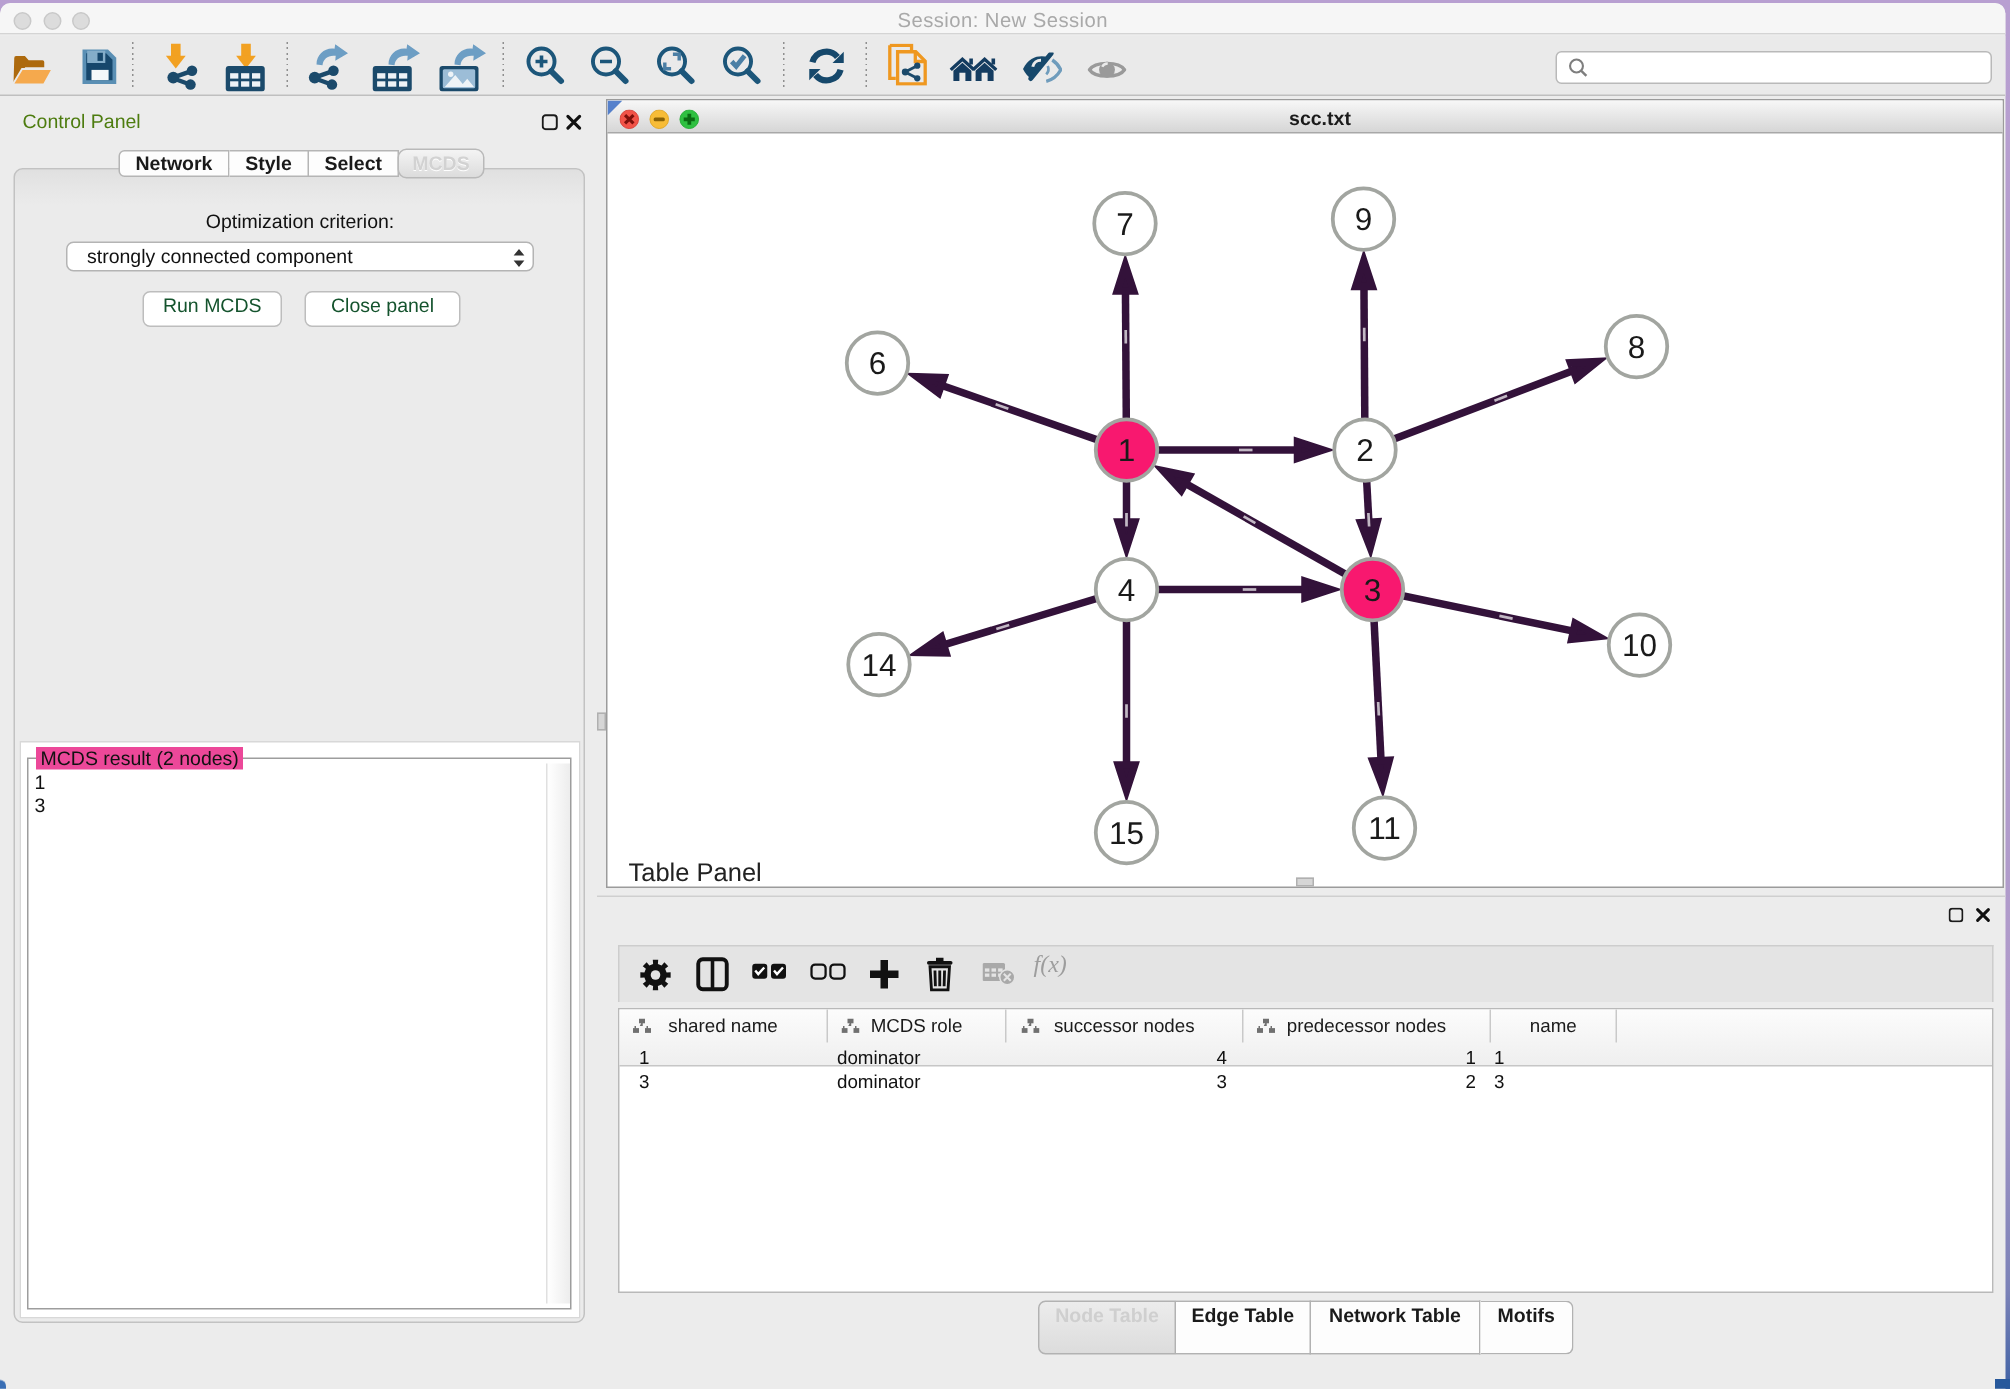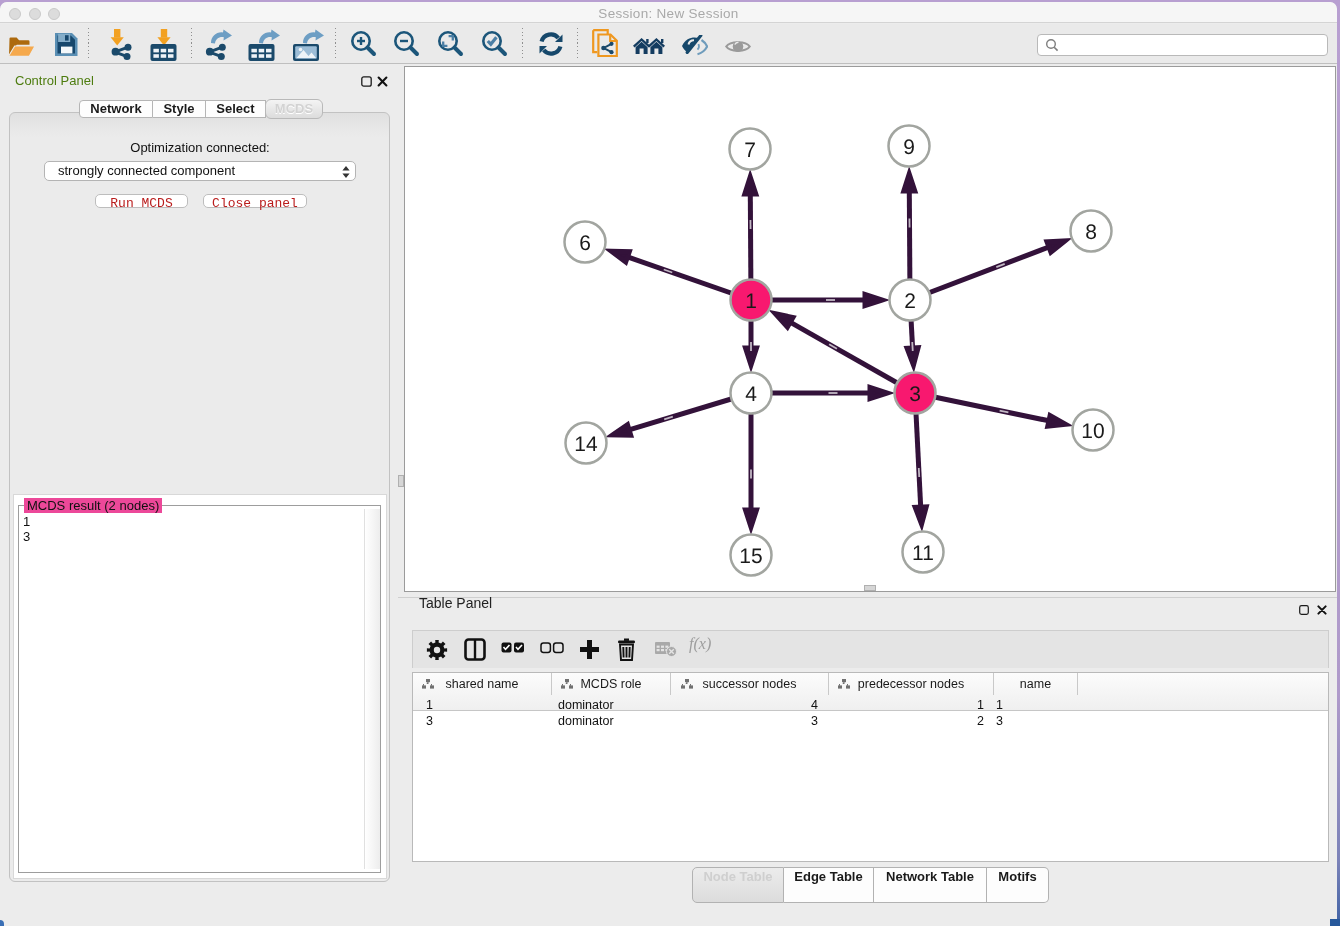--- a/index.html
+++ b/index.html
@@ -18,32 +18,32 @@
 #toolbar { position:absolute; left:0; top:22px; width:1337px; height:40px; background:#eaeaea; border-bottom:1px solid #bfbfbf; }
 .tbi { position:absolute; top:5px; }
 .tbsep { position:absolute; top:4px; width:1px; height:32px; background:repeating-linear-gradient(to bottom,#8f8f8f 0 1.2px,transparent 1.2px 3.6px); }
 #searchbox { position:absolute; left:1037px; top:10px; width:291px; height:22px; background:#fff; border:1px solid #b9b9b9; border-radius:4px; }
 
 #cp-title { position:absolute; left:15px; top:71px; font-size:13px; color:#4d7c0f; }
 #cp-box { position:absolute; left:9px; top:110px; width:381px; height:770px; background:linear-gradient(180deg,#e0e0e0 0,#e6e6e6 12px,#ebebeb 24px,#ebebeb 100%); border:1px solid #c2c2c2; border-radius:6px; }
 .tab { position:absolute; top:98px; height:18px; background:#fdfdfd; border:1px solid #b5b5b5; font-size:13px; font-weight:bold; color:#1a1a1a; text-align:center; line-height:16px; }
 #opt-label { position:absolute; left:0px; top:138px; width:400px; text-align:center; font-size:13px; color:#111; }
 #combo { position:absolute; left:44px; top:159px; width:312px; height:20px; background:#fff; border:1px solid #b4b4b4; border-radius:5px; font-size:13px; color:#111; line-height:18px; padding-left:13px; }
-.btn { position:absolute; top:192px; height:14px; background:#fff; border:1px solid #bdbdbd; border-radius:5px; font-size:13px; color:#b91c1c; text-align:center; line-height:18px;font-family:Liberation Mono, monospace; }
+.btn { position:absolute; top:192px; height:24px; background:#fff; border:1px solid #bdbdbd; border-radius:5px; font-size:13px; color:#14532d; text-align:center; line-height:18px; }
 #mcds-white { position:absolute; left:13px; top:492px; width:374px; height:385px; background:#fff; border:1px solid #d8d8d8; }
 #mcds-field { position:absolute; left:18px; top:503px; width:363px; height:368px; border:1px solid #9d9d9d; }
 #mcds-label { position:absolute; left:24px; top:496px; background:#ec4899; padding:0 3px; font-size:13px; color:#111; }
 #mcds-scroll { position:absolute; left:364px; top:507px; width:16px; height:360px; background:linear-gradient(90deg,#ffffff,#ededed); border-left:1px solid #e0e0e0; }
 
 #netwin { position:absolute; left:404px; top:64px; width:932px; height:526px; background:#fff; border:1px solid #9b9b9b; }
 #net-titlebar { position:absolute; left:0; top:0; width:930px; height:22px; background:linear-gradient(#f7f7f7,#d6d6d6); border-bottom:1px solid #a8a8a8; }
 #net-title { position:absolute; top:4px; left:10px; width:100%; text-align:center; font-size:13px; font-weight:bold; color:#1a1a1a; }
 
 #tp-sep { position:absolute; left:398px; top:595px; width:942px; height:1px; background:#cfcfcf; }
-#tp-title { position:absolute; left:419px; top:593px; font-size:14px; color:#222; }
+#tp-title { position:absolute; left:419px; top:570px; font-size:17px; color:#222; }
 #tp-toolbar { position:absolute; left:412px; top:628px; width:917px; height:38px; background:#e4e4e4; border:1px solid #cdcdcd; border-bottom:none; }
 #tp-table { position:absolute; left:412px; top:670px; width:917px; height:190px; background:#fff; border:1px solid #b9b9b9; }
 #tp-header { position:absolute; left:0; top:0; width:915px; height:38px; background:linear-gradient(#fcfcfc,#efefef); border-bottom:1px solid #c6c6c6; }
 .th { position:absolute; top:0; height:22px; border-right:1px solid #c9c9c9; font-size:12.5px; color:#1a1a1a; text-align:center; line-height:22px; }
 .td { position:absolute; font-size:12.5px; color:#111; height:16px; line-height:16px; }
 .ttab { position:absolute; top:865px; height:36px; background:#fdfdfd; border:1px solid #b2b2b2; font-size:13px; font-weight:bold; color:#1a1a1a; text-align:center; line-height:17px; }
 
 #statusbar { position:absolute; left:0; top:932px; width:1152px; height:35px; background:#ececec; border-top:1px solid #c6c6c6; }
 #memory-btn { position:absolute; left:1254px; top:8px; width:74px; height:25px; background:#fbfbfb; border:1px solid #b0b0b0; font-size:13px; color:#111; text-align:center; line-height:23px; }
 #list-btn { position:absolute; left:11px; top:8px; width:27px; height:22px; background:#fdfdfd; border:1px solid #adadad; border-radius:3px; }
@@ -225,32 +225,46 @@
       <rect x="0.8" y="0.8" width="9.4" height="9.4" rx="2" fill="none" stroke="#1a1a1a" stroke-width="1.3"></rect>
     </svg>
   <svg class="abs" style="left:377px; top:74px;" width="11" height="11" viewBox="0 0 11 11">
       <path d="M1.6 1.6 L9.4 9.4 M9.4 1.6 L1.6 9.4" stroke="#111" stroke-width="2.1" stroke-linecap="round"></path>
     </svg>
   <div id="cp-box"></div>
   <div class="tab" style="left:79px; width:74px; border-radius:4px 0 0 4px;">Network</div>
   <div class="tab" style="left:153px; width:53px; border-left:none;">Style</div>
   <div class="tab" style="left:206px; width:60px; border-left:none;">Select</div>
   <div class="tab" style="left:265px; top:97px; width:58px; height:20px; line-height:18px; background:linear-gradient(#f4f4f4,#dcdcdc); color:#d2d2d2; border:1px solid #b9b9b9; border-radius:6px; text-shadow:0 1px 0 #fff;">MCDS</div>
-  <div id="opt-label">Optimization connected:</div>
+  <div id="opt-label">Optimization criterion:</div>
   <div id="combo">strongly connected component<svg class="abs" style="right:4px; top:3px;" width="10" height="14" viewBox="0 0 10 14">
         <path d="M5 1 L8.6 5.4 H1.4 z M5 13 L1.4 8.6 h7.2 z" fill="#333"></path>
       </svg></div>
   <div class="btn" style="left:95px; width:93px;">Run MCDS</div>
   <div class="btn" style="left:203px; width:104px;">Close panel</div>
   <div id="mcds-white"></div>
   <div id="mcds-field"></div>
   <div id="mcds-scroll"></div>
   <div id="mcds-label">MCDS result (2 nodes)</div>
   <div class="abs" style="left:23px; top:512px; font-size:13px; color:#111;">1<br>3</div>
   <div id="netwin">
+    <div id="net-titlebar">
+      <svg style="position:absolute; left:8px; top:6px;" width="60" height="13" viewBox="0 0 60 13">
+        <circle cx="6.5" cy="6.5" r="6.2" fill="#f25348" stroke="#d63f35" stroke-width="0.6"></circle>
+        <path d="M3.7 3.7 L9.3 9.3 M9.3 3.7 L3.7 9.3" stroke="#7e100b" stroke-width="2.1"></path>
+        <circle cx="26.5" cy="6.5" r="6.2" fill="#f7bc37" stroke="#e0a523" stroke-width="0.6"></circle>
+        <rect x="22.8" y="5.3" width="7.4" height="2.5" rx="1" fill="#8a6206"></rect>
+        <circle cx="46.5" cy="6.5" r="6.2" fill="#2fc041" stroke="#23ab33" stroke-width="0.6"></circle>
+        <path d="M42.8 5.3 h7.4 v2.5 h-7.4 z M45.3 2.8 h2.5 v7.4 h-2.5 z" fill="#0a6b13"></path>
+      </svg>
+      <svg style="position:absolute; left:0px; top:0px;" width="10" height="10" viewBox="0 0 10 10">
+          <path d="M0 0 L10 0 L0 10 z" fill="#3a6cc4" opacity="0.85"></path>
+        </svg>
+      <div id="net-title">scc.txt</div>
+    </div>
     <svg id="graph" width="930" height="502" viewBox="0 0 930 502" style="position:absolute; left:0; top:23px;">
       <g stroke="#33123a" stroke-width="5" fill="#33123a">
         <line x1="346" y1="210" x2="345.3" y2="104.0"></line>
         <polygon points="345.2,87.0 350.8,104.0 339.8,104.0"></polygon>
         <line x1="346" y1="210" x2="222.5" y2="166.8"></line>
         <polygon points="206.4,161.2 224.3,161.7 220.7,172.0"></polygon>
         <line x1="346" y1="210" x2="460.0" y2="210.0"></line>
         <polygon points="477.0,210.0 460.0,215.5 460.0,204.5"></polygon>
         <line x1="346" y1="210" x2="346.0" y2="258.0"></line>
         <polygon points="346.0,275.0 340.5,258.0 351.5,258.0"></polygon>

